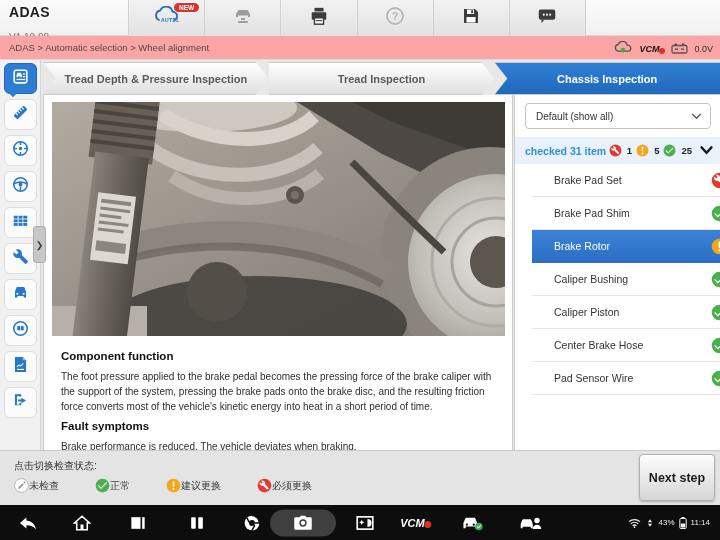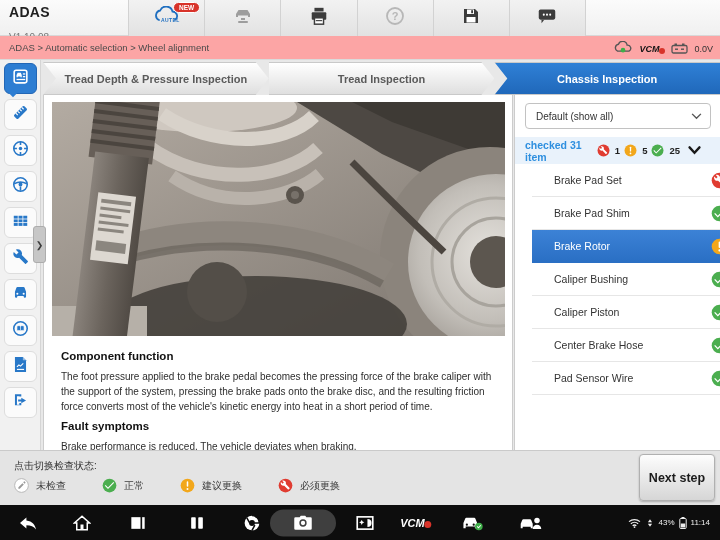--- a/index.html
+++ b/index.html
@@ -64,38 +64,38 @@
     color:#3c3c3c; font-size:9px; cursor:pointer; }
 
   
   .right-panel { position:absolute; left:514px; top:95px; width:206px; height:355px; background:#fff;
     border-left:1px solid #ccc; }
   .filter-select { position:absolute; left:10px; top:8px; width:186px; height:26px; border:1px solid #c2c2c2;
     border-radius:4px; background:#fff; display:flex; align-items:center; justify-content:space-between;
     padding:0 8px 0 10px; cursor:pointer; }
   .filter-select span { font-size:10px; color:#333; }
   .summary-row { position:absolute; left:0; top:42px; width:206px; height:27px; background:#e9f2fb;
-    display:flex; align-items:center; padding:0 20px 0 10px; cursor:pointer; }
+    display:flex; align-items:center; padding:0 8px 0 10px; cursor:pointer; }
   .summary-label { font-size:10.5px; font-weight:bold; color:#2e8fdf; flex:1; }
   .summary-badges { display:flex; align-items:center; gap:4px; }
   .badge-count { font-size:9.5px; font-weight:bold; color:#222; margin-left:1px; }
   .inspection-list { position:absolute; left:17px; top:69px; width:206px; height:286px; overflow:hidden; }
   .list-row { height:33px; display:flex; align-items:center; padding:0 10px 0 22px; border-bottom:1px solid #e6e6e6;
     background:#fff; cursor:pointer; }
   .list-row .row-label { flex:1; font-size:10.5px; color:#333; }
   .list-row.selected { background:linear-gradient(#3c82d6,#2a6fc4); border-bottom-color:#2a6fc4; }
   .list-row.selected .row-label { color:#fff; }
   .status-icon { display:flex; align-items:center; }
 
   
   .legend-bar { position:absolute; left:0; top:450px; width:720px; height:55px; background:#e4e4e4;
     border-top:1px solid #cacaca; }
   .legend-title { position:absolute; left:14px; top:8px; font-size:10px; color:#333; }
   .legend-items { position:absolute; left:14px; top:27px; display:flex; align-items:center; }
-  .legend-item { display:flex; align-items:flex-end; gap:7px; margin-right:36px; cursor:default; }
+  .legend-item { display:flex; align-items:flex-end; margin-right:36px; cursor:default; }
   .legend-item span { font-size:10px; color:#3d3d3d; }
   .next-btn { position:absolute; right:5px; top:3px; width:76px; height:47px; border:1px solid #b0b0b0;
     border-radius:4px; background:linear-gradient(#fdfdfd,#d6d6d6); font-size:12.5px; font-weight:bold; color:#1b1b1b;
     box-shadow:0 1px 2px rgba(0,0,0,.25); cursor:pointer; font-family:"Liberation Sans",sans-serif; }
 
   
   .navbar { position:absolute; left:0; top:505px; width:720px; height:35px; background:#0d0d0d; }
   .nav-item { position:absolute; top:50%; transform:translate(-50%,-50%); display:flex; align-items:center;
     justify-content:center; cursor:pointer; }
   .camera-pill { width:66px; height:27px; background:#3f3f3f; border-radius:14px; }

